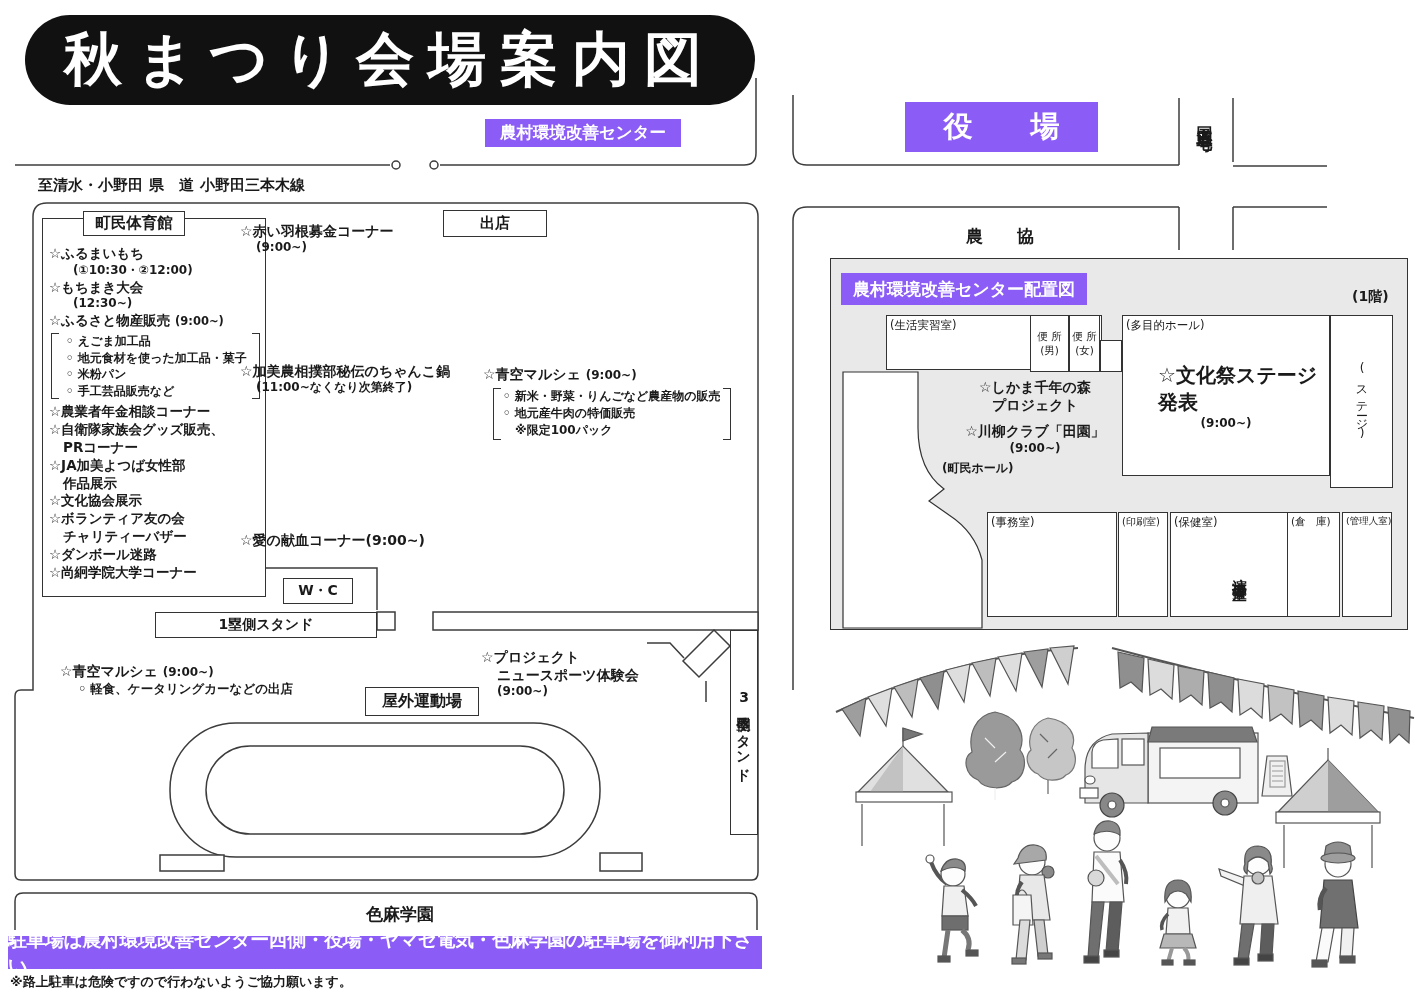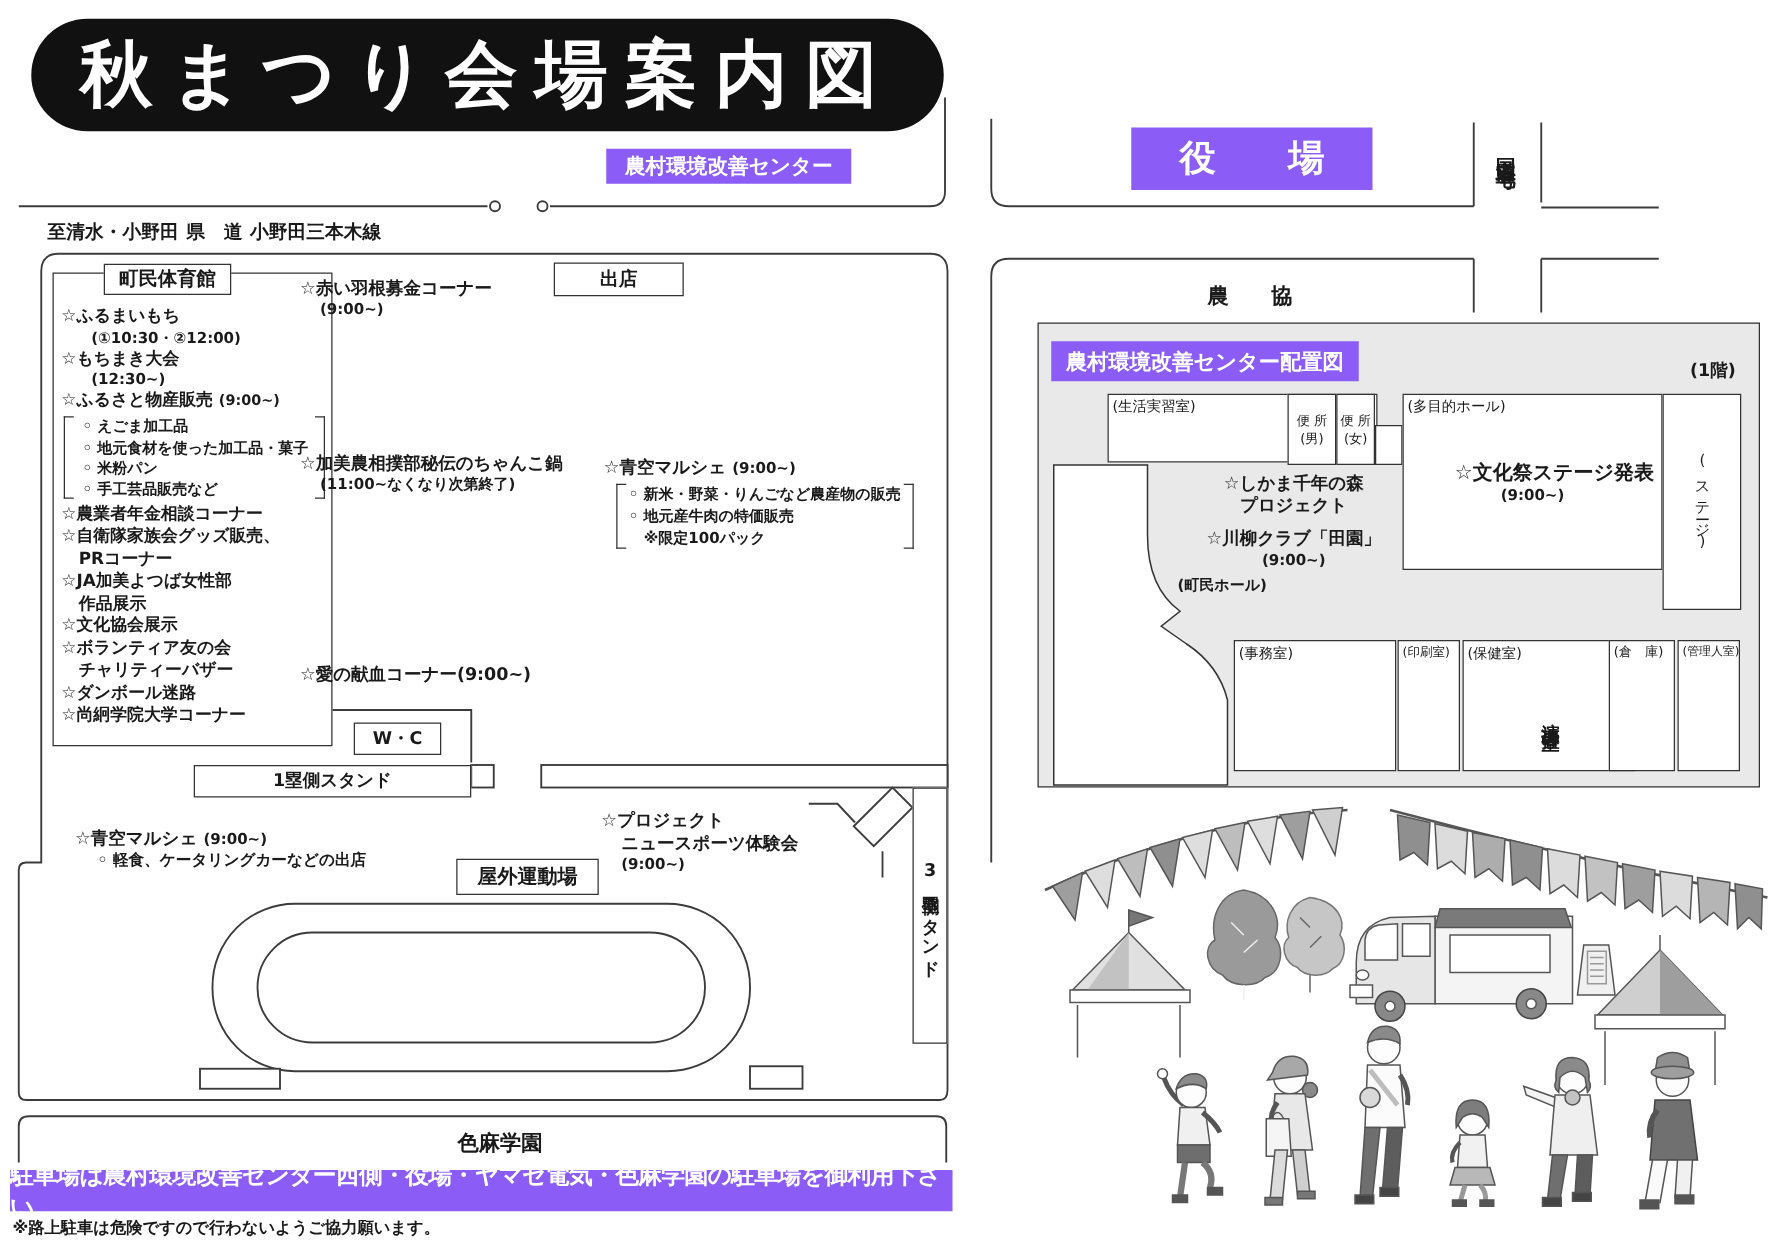--- a/index.html
+++ b/index.html
@@ -301,24 +301,24 @@
 </div>
 <div class="room layer" style="left:1030px; top:315px; width:39px; height:57px; font-size:10.5px; text-align:center; display:flex; flex-direction:column; justify-content:center;">
   <span>便 所</span>
     <span>(男)</span>
 </div>
 <div class="room layer" style="left:1069px; top:315px; width:31px; height:57px; font-size:10.5px; text-align:center; display:flex; flex-direction:column; justify-content:center;">
   <span>便 所</span>
     <span>(女)</span>
 </div>
 <div class="room layer" style="left:1100px; top:340px; width:22px; height:32px;"></div>
-<div class="room layer" style="left:1122px; top:315px; width:208px; height:141px;">
+<div class="room layer" style="left:1122px; top:315px; width:208px; height:161px;">
   <span class="rlabel">(多目的ホール)</span>
   <div class="hall-center">
-    <div class="b" style="font-size:16px;margin-left:35px;">☆文化祭ステージ発表</div>
+    <div class="b" style="font-size:20px;margin-left:35px;">☆文化祭ステージ発表</div>
     <div class="b" style="font-size:12px;">(9:00~)</div>
   </div>
 </div>
 <div class="room layer vert" style="left:1330px; top:315px; width:63px; height:173px; display:flex; align-items:center; justify-content:center; font-size:12px;">(ステージ)</div>
 
 <div class="abs layer b" style="left:955px; top:378px; width:160px; text-align:center; font-size:14px; line-height:1.3;">
   <div>☆しかま千年の森</div>
   <div>プロジェクト</div>
   <div style="margin-top:8px">☆川柳クラブ「田園」</div>
   <div style="font-size:12px">(9:00~)</div>

